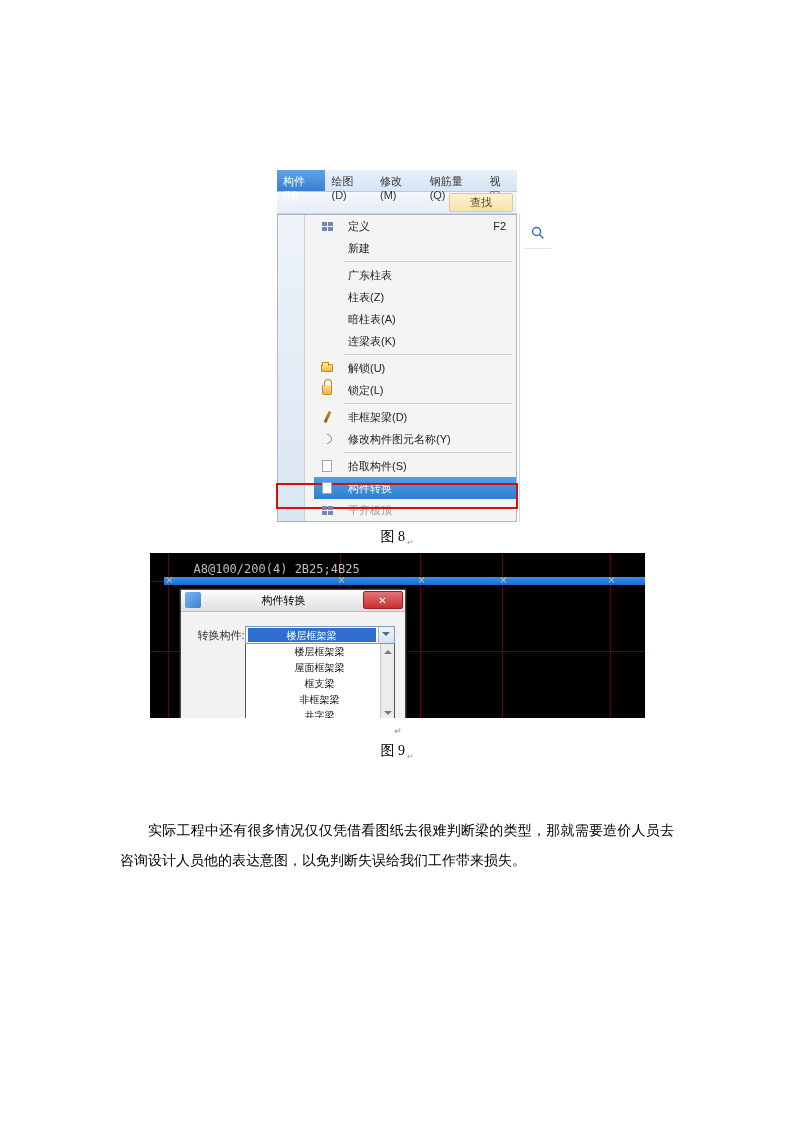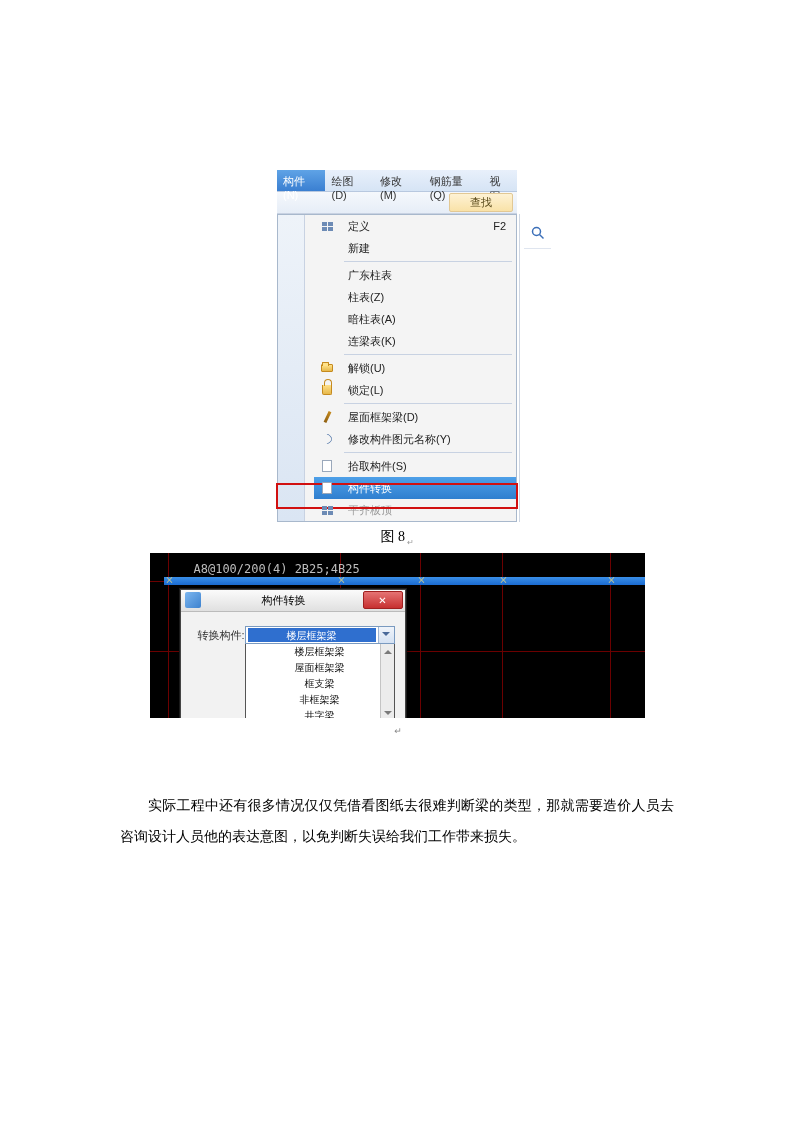--- a/index.html
+++ b/index.html
@@ -149,21 +149,21 @@
             <span class="ico-lock"></span>
           </span>
           <span class="lbl">锁定(L)</span>
           <span class="sc"></span>
         </div>
       <div class="mi sep"></div>
       <div class="mi">
           <span class="ico">
             <span class="ico-brush"></span>
           </span>
-          <span class="lbl">屋面框架梁(D)</span>
+          <span class="lbl">非框架梁(D)</span>
           <span class="sc"></span>
         </div>
       <div class="mi">
           <span class="ico">
             <span class="ico-wrench"></span>
           </span>
           <span class="lbl">修改构件图元名称(Y)</span>
           <span class="sc"></span>
         </div>
       <div class="mi sep"></div>
@@ -246,15 +246,16 @@
                 <div class="opt">井字梁</div>
 
                 <div class="sb"></div>
               </div>
             </div>
           </div>
         </div>
       </div>
     </div><span class="fig9-after">↵</span>
   </div>
+  <div class="caption">图 9</div>
 
   <p class="para">实际工程中还有很多情况仅仅凭借看图纸去很难判断梁的类型，那就需要造价人员去咨询设计人员他的表达意图，以免判断失误给我们工作带来损失。</p>
 </div>
 
 </body></html>

